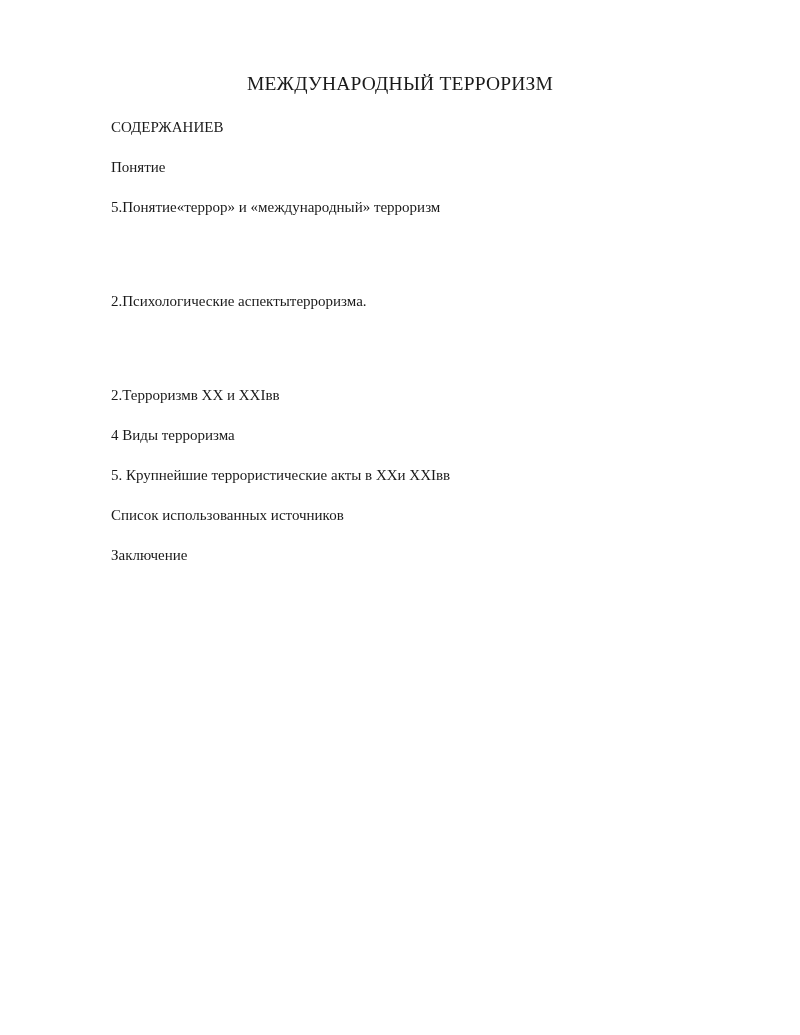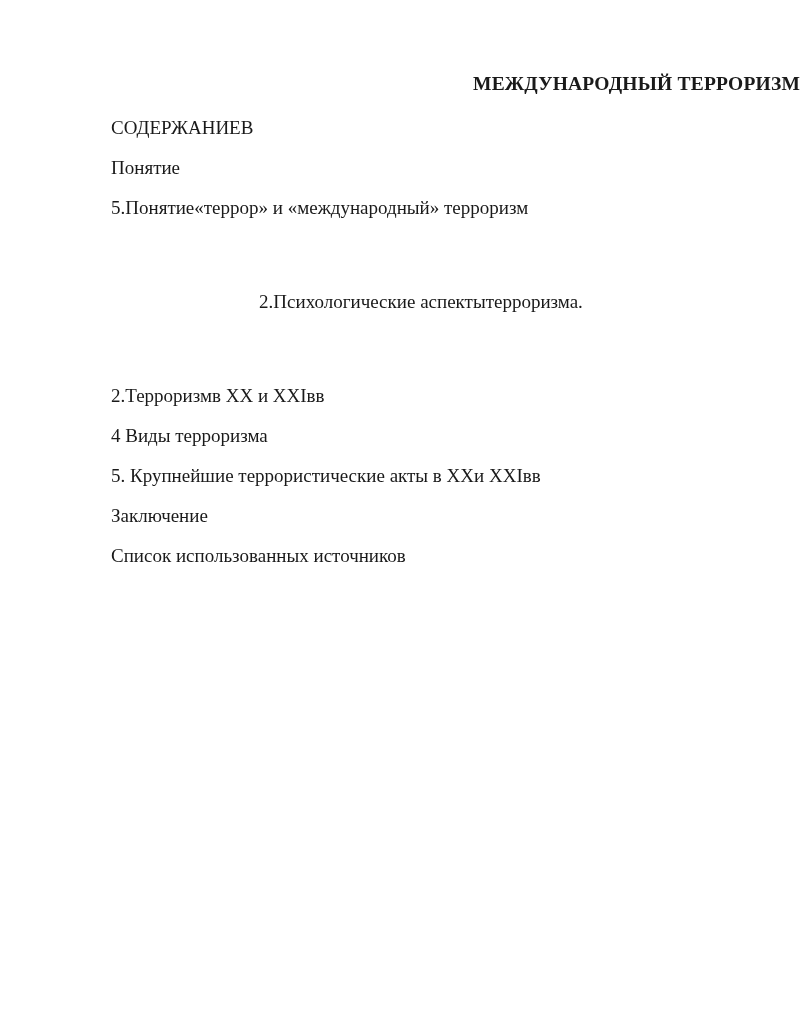--- a/index.html
+++ b/index.html
@@ -22,52 +22,51 @@
     position: absolute;
     inset: 0;
     background: #ffffff;
   }
 
   .doc-title {
     position: absolute;
     left: 0;
     right: 0;
     top: 72px;
-    text-align: right;
+    text-align: center;
     font-size: 19.5px;
     line-height: 24px;
     letter-spacing: 0.2px;
-    font-weight: 700;
+    font-weight: 400;
     color: #1a1a1a;
     white-space: nowrap;
   }
 
   .toc {
     position: absolute;
     left: 111px;
     top: 114px;
     width: 620px;
   }
 
   .toc-entry {
-    font-size: 19px;
+    font-size: 15px;
     line-height: 27px;
     font-weight: 400;
     color: #1a1a1a;
     margin: 0 0 13px 0;
     white-space: pre-wrap;
   }
 
   .toc-entry:last-child {
     margin-bottom: 0;
   }
 
   .toc-entry .line {
     display: block;
-    text-align: center;
   }
 </style>
 </head>
 <body>
 
 <div class="page">
 
   <div class="doc-title">МЕЖДУНАРОДНЫЙ ТЕРРОРИЗМ</div>
 
   <div class="toc">
@@ -83,18 +82,18 @@
     </p>
 
     <p class="toc-entry">2.Терроризмв XX и XXIвв</p>
 
     <p class="toc-entry">4 Виды терроризма</p>
 
 
     <p class="toc-entry">5. Крупнейшие террористические акты в XXи XXIвв</p>
 
 
+    <p class="toc-entry">Список использованных источников</p>
+
     <p class="toc-entry">Заключение</p>
-
-    <p class="toc-entry">Список использованных источников</p>
 
   </div>
 </div>
 
 </body></html>

